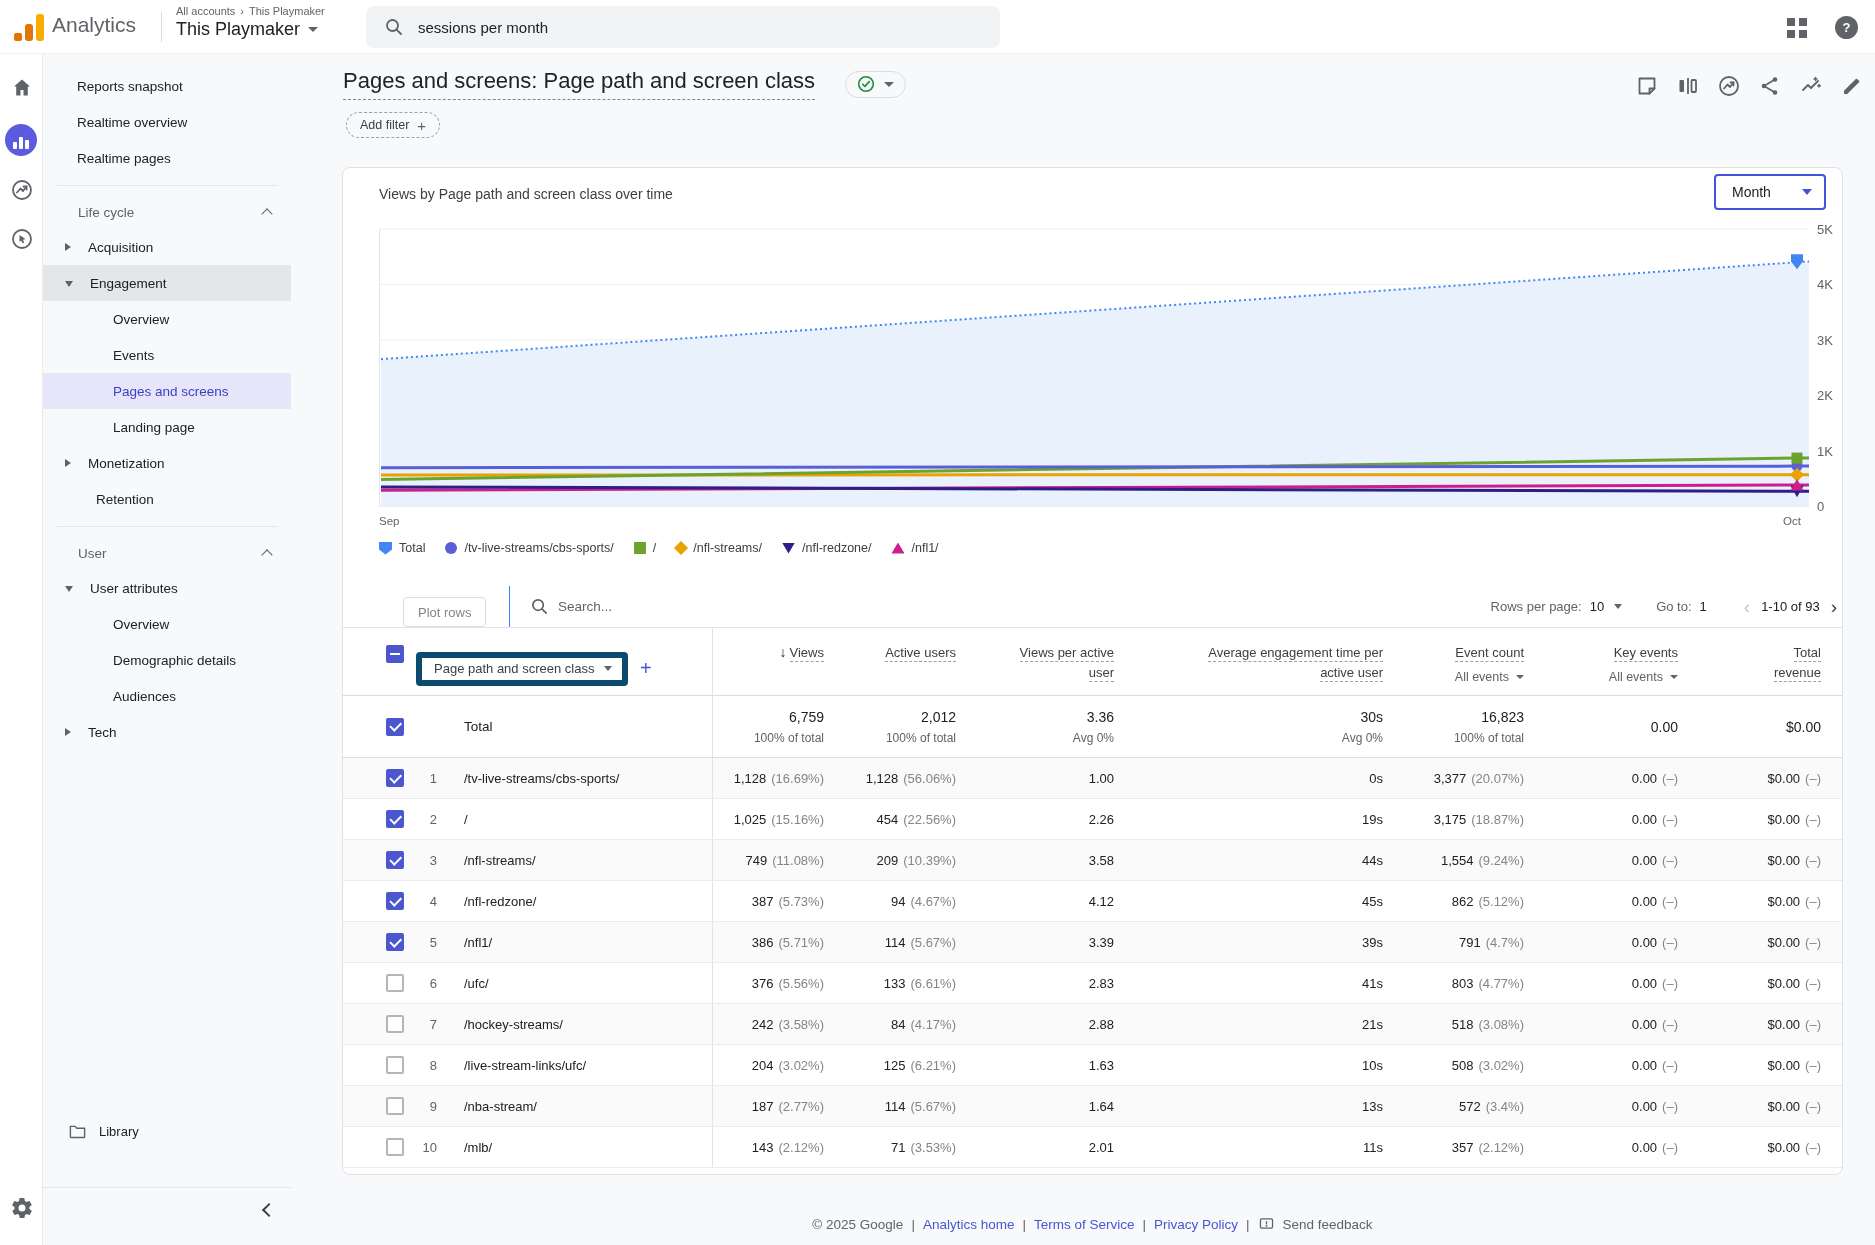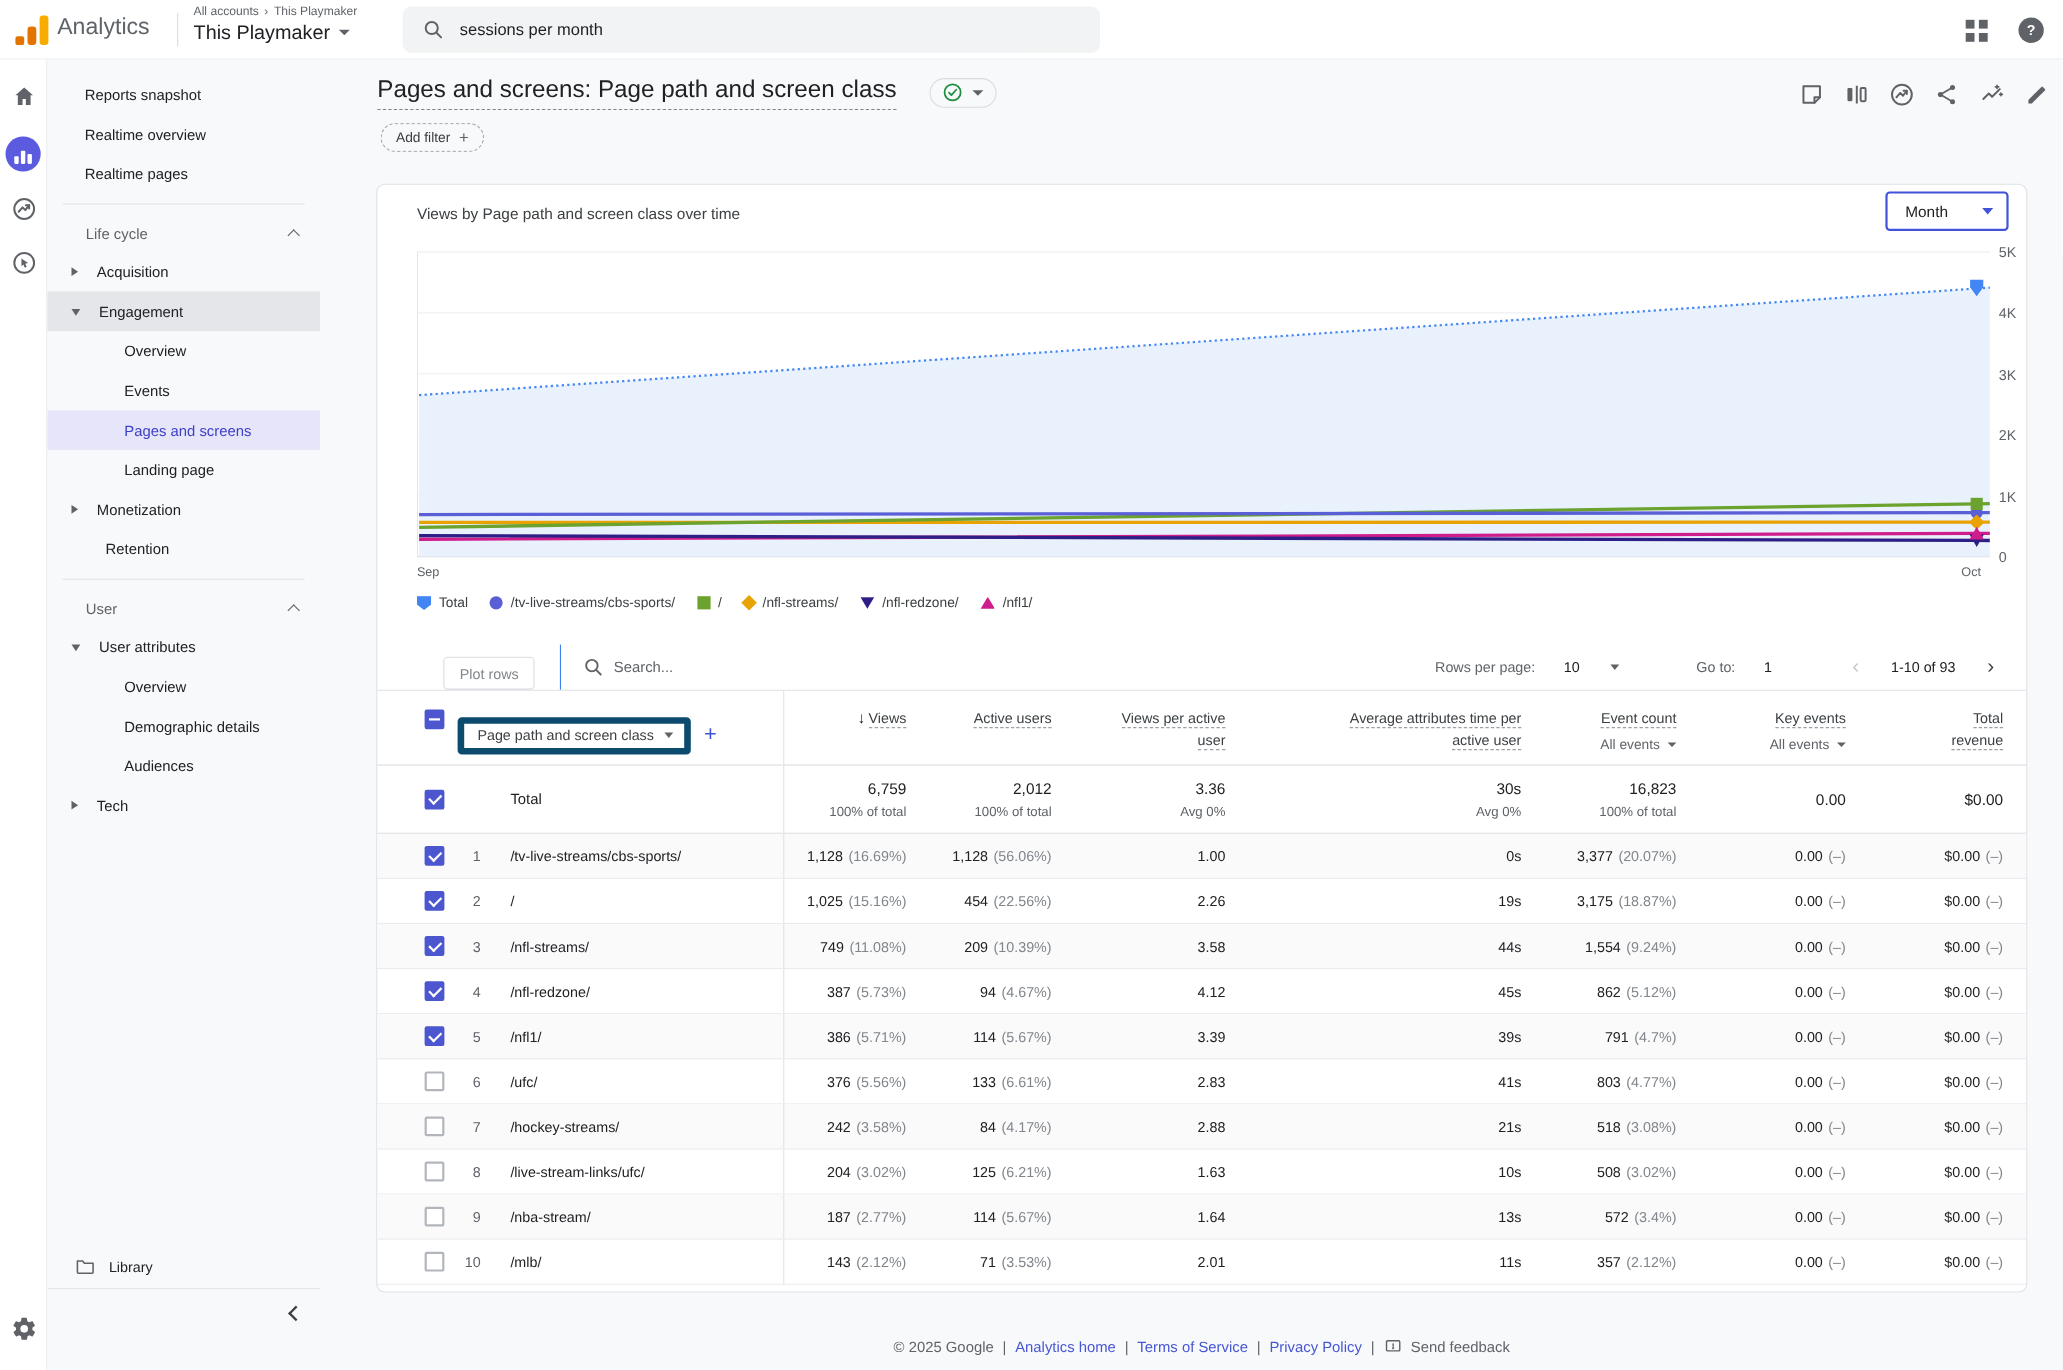--- a/index.html
+++ b/index.html
@@ -25,21 +25,21 @@
   .apps-grid span { background:#5f6368; width:8px; height:8px; }
   .help-circle { left:1835px; width:23px; height:23px; background:#5f6368; border-radius:50%; color:#fff; font-size:13px; font-weight:bold; display:flex; align-items:center; justify-content:center; }
 
   
   .rail { position:absolute; top:54px; left:0; width:43px; bottom:0; background:#fff; border-right:1px solid #e9ebee; z-index:4; }
   .rail-icon { position:absolute; left:10px; width:24px; height:24px; cursor:pointer; }
   .rail-selected { left:5px; width:32px; height:32px; background:#5b5be0; border-radius:50%; display:flex; align-items:flex-end; justify-content:center; gap:2px; padding-bottom:7px; }
   .rail-selected i { display:block; width:4px; background:#fff; border-radius:1px; }
 
   
-  .sidebar { position:absolute; top:54px; left:43px; width:248px; bottom:16px; background:#f8f9fa; display:flex; flex-direction:column; padding-top:14px; }
+  .sidebar { position:absolute; top:54px; left:43px; width:248px; bottom:0; background:#f8f9fa; display:flex; flex-direction:column; padding-top:14px;gap:36px; }
   .sb-item { height:36px; display:flex; align-items:center; font-size:13.5px; color:#202124; cursor:pointer; position:relative; flex-shrink:0; }
   .sb-link { padding-left:34px; }
   .sb-section { height:34px; padding-left:35px; color:#5f6368; }
   .sb-parent { padding-left:22px; }
   .sb-plain { padding-left:53px; }
   .sb-child { padding-left:70px; }
   .sb-highlighted { background:#e4e6ea; }
   .sb-selected { background:#e7e5fa; color:#3c41c6; font-weight:500; }
   .sb-divider { height:1px; background:#e2e4e8; margin:9px 14px 9px 14px; flex-shrink:0; }
   .tri { width:0; height:0; margin-right:17px; }
@@ -81,21 +81,21 @@
   .mk-triangle-down { clip-path:polygon(0 0,100% 0,50% 100%); width:13px; height:11px; }
   .mk-triangle-up { clip-path:polygon(50% 0,0 100%,100% 100%); width:13px; height:11px; }
 
   
   .controls-row { height:42px; border-bottom:1px solid #e0e3e7; display:flex; align-items:center; }
   .plot-cell { width:167px; height:100%; border-right:1px solid #3b82f6; display:flex; align-items:flex-end; flex-shrink:0; }
   .plot-btn { margin-left:60px; height:30px; padding:0 14px; border:1px solid #dadce0; border-radius:4px; font-size:13px; color:#80868b; background:#fff; display:flex; align-items:center; cursor:pointer; font-family:inherit; }
   .search-cell { flex:1; display:flex; align-items:center; padding-left:20px; gap:9px; }
   .table-search { border:none; outline:none; background:transparent; font-size:13.5px; color:#202124; width:320px; font-family:inherit; }
   .table-search::placeholder { color:#5f6368; }
-  .pager { display:flex; align-items:center; margin-right:26px; font-size:13px; color:#5f6368; gap:26px; }
+  .pager { display:flex; align-items:center; margin-right:2px; font-size:13px; color:#5f6368; gap:8px; }
   .pager .val { color:#202124; }
   .pager .caret-sm { width:0; height:0; border-left:4.5px solid transparent; border-right:4.5px solid transparent; border-top:5px solid #5f6368; margin-left:2px; }
   .pager .gap { width:18px; }
   .chev { font-size:19px; line-height:1; cursor:pointer; color:#3c4043; padding:0 3px; }
   .chev.disabled { color:#c3c6cb; }
 
   
   .grid-cols { display:grid; grid-template-columns:64px 40px 266px 111px 132px 158px 269px 141px 154px 143px; }
   .cell { display:flex; align-items:center; }
   .m { justify-content:flex-end; text-align:right; }
@@ -432,21 +432,21 @@
         <div><span class="sort-arrow">↓</span><span class="dashed">Views</span></div>
       </div>
       <div class="hcell">
         <div><span class="dashed">Active users</span></div>
       </div>
       <div class="hcell">
         <div><span class="dashed">Views per active</span></div>
         <div><span class="dashed">user</span></div>
       </div>
       <div class="hcell">
-        <div><span class="dashed">Average attributes time per</span></div>
+        <div><span class="dashed">Average engagement time per</span></div>
         <div><span class="dashed">active user</span></div>
       </div>
       <div class="hcell">
         <div><span class="dashed">Event count</span></div>
         <div class="sub-events">
             <span>All events</span>
             <span class="caret-sm"></span>
           </div>
       </div>
       <div class="hcell">

